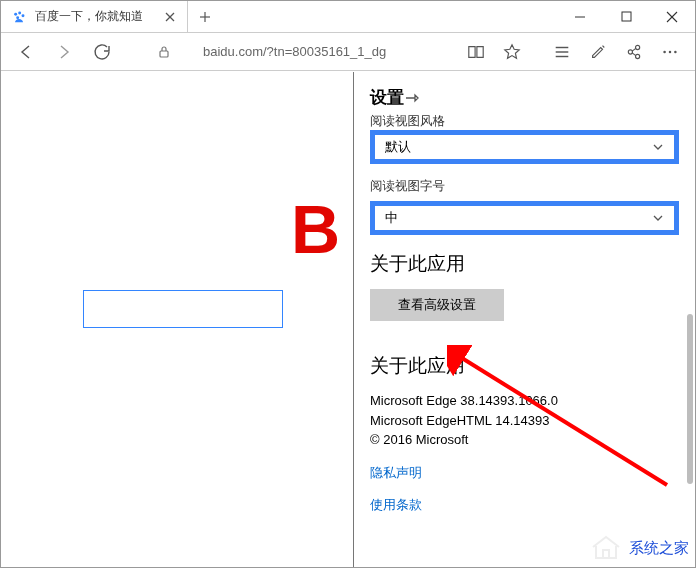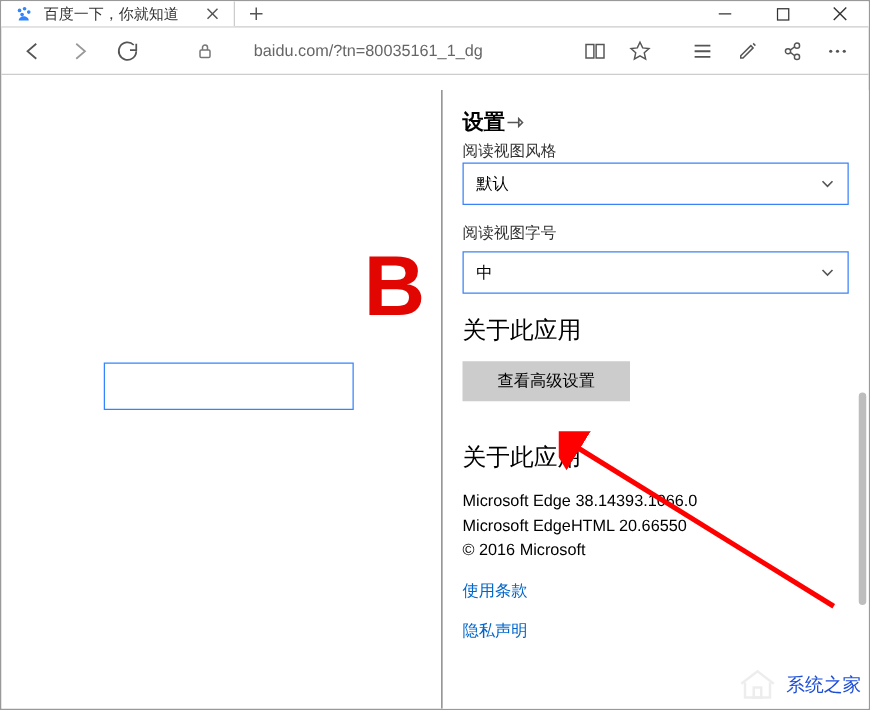--- a/index.html
+++ b/index.html
@@ -1,19 +1,19 @@
 <!DOCTYPE html>
 <html><head>
 <meta charset="utf-8">
 <style>
 * { box-sizing: border-box; margin: 0; padding: 0; font-family: "Microsoft YaHei", "Segoe UI", sans-serif; }
 body { width: 696px; height: 568px; background: #fff; border: 1px solid #999; position: relative; overflow: hidden; }
 
 
-.titlebar { height: 21px; background: #fff; display: flex; align-items: stretch; border-bottom: 1px solid #ccc; }
+.titlebar { height: 32px; background: #fff; display: flex; align-items: stretch; border-bottom: 1px solid #ccc; }
 .tab { display: flex; align-items: center; padding: 0 10px; gap: 8px; font-size: 12px; color: #333; border-right: 1px solid #ccc; background: #fff; max-width: 190px; }
 .favicon { width: 16px; height: 16px; display: flex; align-items: center; justify-content: center; color: #3385ff; font-size: 14px; }
 .tab-title { white-space: nowrap; overflow: hidden; text-overflow: ellipsis; flex: 1; }
 .tab-close { width: 14px; height: 14px; display:flex; align-items:center; justify-content:center; color:#555; margin-left:12px; }
 .newtab { width: 34px; display:flex; align-items:center; justify-content:center; color:#555; font-size:16px; }
 .win-controls { margin-left: auto; display:flex; }
 .win-btn { width: 46px; display:flex; align-items:center; justify-content:center; color:#333; }
 
 
 .toolbar { height: 38px; display:flex; align-items:center; gap: 4px; padding: 0 8px; border-bottom: 1px solid #ccc; }
@@ -28,21 +28,21 @@
 .searchbox { position:absolute; left: 82px; top: 218px; width: 200px; height: 38px; border: 1px solid #3385ff; background:#fff; }
 
 
 .panel { position:absolute; top:0; right:0; bottom:0; width: 342px; background:#fff; border-left:1px solid #767676; padding: 12px 0 12px 0; overflow-y: hidden; }
 .panel-inner { padding: 0 16px; }
 .panel-header { display:flex; align-items:center; padding: 2px 14px 10px 16px; }
 .panel-title { font-size: 17px; font-weight: 600; }
 .pin { color:#555; }
 .sect-label { font-size: 12.5px; color:#333; margin: 6px 0 6px 0; }
 .cut-label { font-size: 12.5px; color:#333; margin-top:-6px; }
-.select { border:1px solid #3b82f6; height: 34px; display:flex; align-items:center; justify-content:space-between; padding:12px 10px; font-size:13px; margin-bottom: 14px; background:#fff; }
+.select { border:5px solid #3b82f6; height: 34px; display:flex; align-items:center; justify-content:space-between; padding:12px 10px; font-size:13px; margin-bottom: 14px; background:#fff; }
 .chev { color:#555; }
 .h2 { font-size: 19px; margin-top: 16px; margin-bottom: 12px; color:#000; }
 .btn { display:inline-block; background:#ccc; padding: 7px 28px; font-size: 13px; color:#000; }
 .about p { font-size: 13px; color:#000; line-height: 1.5; }
 .link { color:#0066cc; font-size: 13px; margin-top: 14px; display:block; }
 .scrollbar { position:absolute; right:2px; top:32px; bottom:4px; width:6px; }
 .scroll-thumb { position:absolute; right:0; width:6px; top:210px; height:170px; background:#bdbdbd; border-radius:3px; }
 
 
 .arrow-svg { position:absolute; left:446px; top:273px; width:230px; height:150px; pointer-events:none; }
@@ -202,25 +202,25 @@
             </svg>
           </span>
       </div>
 
       <div class="h2">关于此应用</div>
       <div class="btn">查看高级设置</div>
 
       <div class="h2" style="margin-top:32px">关于此应用</div>
       <div class="about">
         <p>Microsoft Edge 38.14393.1066.0</p>
-        <p>Microsoft EdgeHTML 20.66550</p>
+        <p>Microsoft EdgeHTML 14.14393</p>
         <p>© 2016 Microsoft</p>
       </div>
+      <a class="link">隐私声明</a>
       <a class="link">使用条款</a>
-      <a class="link">隐私声明</a>
     </div>
     <div class="scrollbar">
       <div class="scroll-thumb"></div>
     </div>
   </div>
 
   <svg class="arrow-svg" viewBox="0 0 230 150">
     <defs>
         <marker id="ah" markerWidth="10" markerHeight="10" refX="2" refY="5" orient="auto">
           <path d="M0 0 L10 5 L0 10 z" fill="#ff0000"></path>

